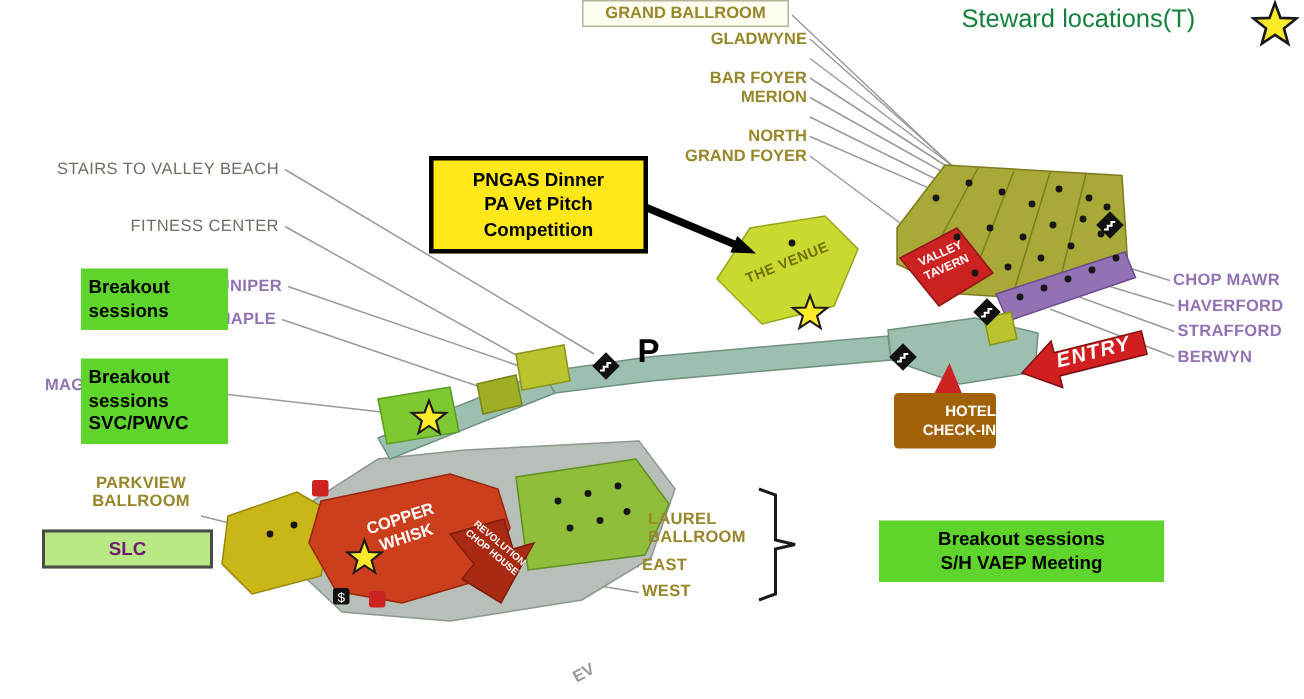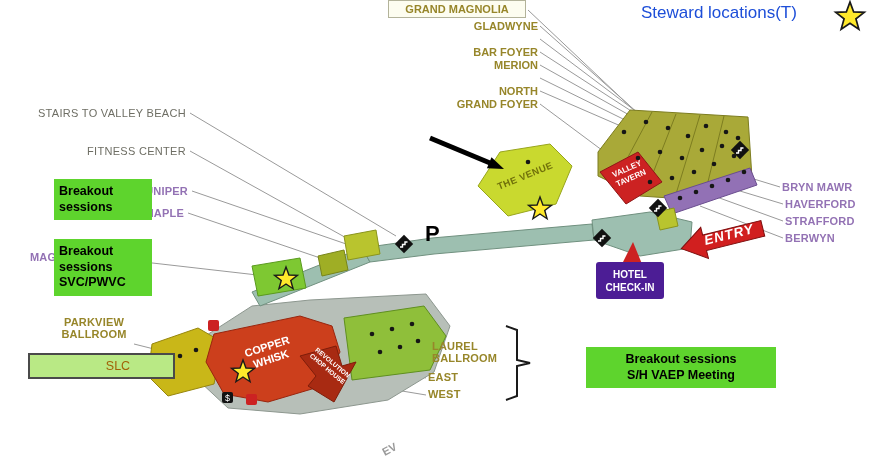--- a/index.html
+++ b/index.html
@@ -9,33 +9,33 @@
   .lbl{position:absolute;white-space:nowrap;}
   .olive{color:#97862a;font-weight:bold;font-size:11px;letter-spacing:.2px;}
   .gray{color:#6e6e64;font-size:11px;letter-spacing:.3px;}
   .purple{color:#9372b4;font-weight:bold;font-size:11px;letter-spacing:.2px;}
   .ra{text-align:right;}
   .room-lbl{position:absolute;left:402px;width:136px;text-align:right;color:#97862a;
             font-weight:bold;font-size:11px;line-height:13px;}
   .gb-box{position:absolute;left:388px;top:0;width:136px;height:16px;border:1px solid #b3b39a;
           background:#fdfdf0;color:#97862a;font-weight:bold;font-size:11px;text-align:center;
           line-height:16px;}
-  .steward{position:absolute;left:641px;top:3px;font-size:17px;color:#1d4ed8;}
+  .steward{position:absolute;left:641px;top:3px;font-size:17px;color:#15803d;}
   .green-box{position:absolute;background:#5ed42d;color:#000;font-weight:bold;font-size:12.5px;
              line-height:1.25;padding:5px 5px;margin-left:48px;}
   .green-box.center{text-align:center;}
   .slc-box{position:absolute;left:28px;top:353px;width:110px;height:22px;background:#b9e985;
-           border:2px solid #4a4a4a;color:#a16207;font-weight:normal;font-size:12.5px;
-           text-align:center;line-height:22px;padding-left:33px;}
+           border:2px solid #4a4a4a;color:#701a75;font-weight:bold;font-size:12.5px;
+           text-align:center;line-height:22px;}
   .pngas-box{position:absolute;left:286px;top:104px;width:136px;background:#ffe81a;
              border:3px solid #000;color:#000;font-weight:bold;font-size:12.5px;
              text-align:center;line-height:1.3;padding:5px 2px;}
   .line{display:block;}
-  .map-red-box{position:absolute;left:596px;top:262px;width:68px;height:37px;background:#4c1d95;
-               border-radius:3px;color:#fff;font-weight:bold;font-size:10px;text-align:center;
+  .map-red-box{position:absolute;left:596px;top:262px;width:68px;height:37px;background:#a16207;
+               border-radius:3px;color:#fff;font-weight:bold;font-size:10px;text-align:right;
                padding-top:6px;box-sizing:border-box;line-height:1.3;}
   .rot{position:absolute;text-align:center;}
   .venue-lbl{left:487px;top:170px;width:76px;transform:rotate(-22deg);color:#70700a;
              font-weight:bold;font-size:9.5px;letter-spacing:.5px;}
   .tavern-lbl{left:600px;top:164px;width:58px;transform:rotate(-24deg);color:#fff;
               font-weight:bold;font-size:8px;line-height:1.2;}
   .entry-lbl{left:700px;top:227px;width:58px;transform:rotate(-14deg);color:#fff;
              font-weight:bold;font-style:italic;font-size:13.5px;letter-spacing:1px;}
   .copper-lbl{left:232px;top:340px;width:74px;transform:rotate(-18deg);color:#fff;
               font-weight:bold;font-size:11px;line-height:1.15;}
@@ -180,58 +180,63 @@
       <path d="M0,-12 L2.94,-4.05 L11.41,-3.71 L4.76,1.55 L7.05,9.71 L0,5 L-7.05,9.71 L-4.76,1.55 L-11.41,-3.71 L-2.94,-4.05 Z" fill="#ffe92b" stroke="#1a1a1a" stroke-width="1.4"></path>
     </g>
     <g transform="translate(286,279)">
       <path d="M0,-12 L2.94,-4.05 L11.41,-3.71 L4.76,1.55 L7.05,9.71 L0,5 L-7.05,9.71 L-4.76,1.55 L-11.41,-3.71 L-2.94,-4.05 Z" fill="#ffe92b" stroke="#1a1a1a" stroke-width="1.4"></path>
     </g>
     <g transform="translate(243,372)">
       <path d="M0,-12 L2.94,-4.05 L11.41,-3.71 L4.76,1.55 L7.05,9.71 L0,5 L-7.05,9.71 L-4.76,1.55 L-11.41,-3.71 L-2.94,-4.05 Z" fill="#ffe92b" stroke="#1a1a1a" stroke-width="1.4"></path>
     </g>
   </svg>
 
-  <div class="gb-box">GRAND MAGNOLIA</div>
+  <div class="gb-box">GRAND BALLROOM</div>
   <div class="room-lbl" style="top:20px">GLADWYNE</div>
   <div class="room-lbl" style="top:46px">BAR FOYER</div>
   <div class="room-lbl" style="top:59px">MERION</div>
   <div class="room-lbl" style="top:85px">NORTH</div>
   <div class="room-lbl" style="top:98px">GRAND FOYER</div>
   <div class="steward">Steward locations(T)</div>
 
   <div class="lbl gray ra" style="left:20px;top:107px;width:166px">STAIRS TO VALLEY BEACH</div>
   <div class="lbl gray ra" style="left:20px;top:145px;width:166px">FITNESS CENTER</div>
   <div class="lbl purple ra" style="left:20px;top:185px;width:168px">JUNIPER</div>
   <div class="lbl purple ra" style="left:20px;top:207px;width:164px">MAPLE</div>
   <div class="lbl purple" style="left:30px;top:251px">MAGNOLIA</div>
   <div class="lbl olive" style="left:55px;top:316px;width:78px;text-align:center;white-space:normal">
     <span class="line">PARKVIEW</span>
     <span class="line">BALLROOM</span>
   </div>
 
-  <div class="lbl purple" style="left:782px;top:181px">BRYN MAWR</div>
+  <div class="lbl purple" style="left:782px;top:181px">CHOP MAWR</div>
   <div class="lbl purple" style="left:785px;top:198px">HAVERFORD</div>
   <div class="lbl purple" style="left:785px;top:215px">STRAFFORD</div>
   <div class="lbl purple" style="left:785px;top:232px">BERWYN</div>
 
   <div class="lbl olive" style="left:432px;top:340px;white-space:normal;width:80px">
     <span class="line">LAUREL</span>
     <span class="line">BALLROOM</span>
   </div>
   <div class="lbl olive" style="left:428px;top:371px">EAST</div>
   <div class="lbl olive" style="left:428px;top:388px">WEST</div>
 
   <div class="green-box" style="left:6px;top:179px;width:88px">Breakout sessions</div>
   <div class="green-box" style="left:6px;top:239px;width:88px">Breakout sessions SVC/PWVC</div>
   <div class="slc-box">SLC</div>
   <div class="green-box center" style="left:538px;top:347px;width:180px">
     <span class="line">Breakout sessions</span>
     <span class="line">S/H VAEP Meeting</span>
   </div>
 
+  <div class="pngas-box">
+    <span class="line">PNGAS Dinner</span>
+    <span class="line">PA Vet Pitch</span>
+    <span class="line">Competition</span>
+  </div>
 
   <div class="rot venue-lbl">THE VENUE</div>
   <div class="rot tavern-lbl">
     <span class="line">VALLEY</span>
     <span class="line">TAVERN</span>
   </div>
   <div class="rot entry-lbl">ENTRY</div>
   <div class="map-red-box">
     <span class="line">HOTEL</span>
     <span class="line">CHECK-IN</span>

